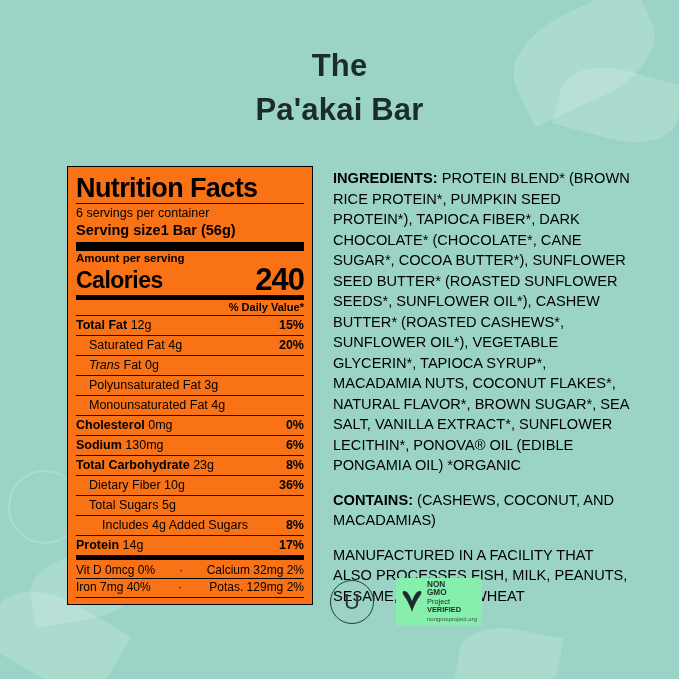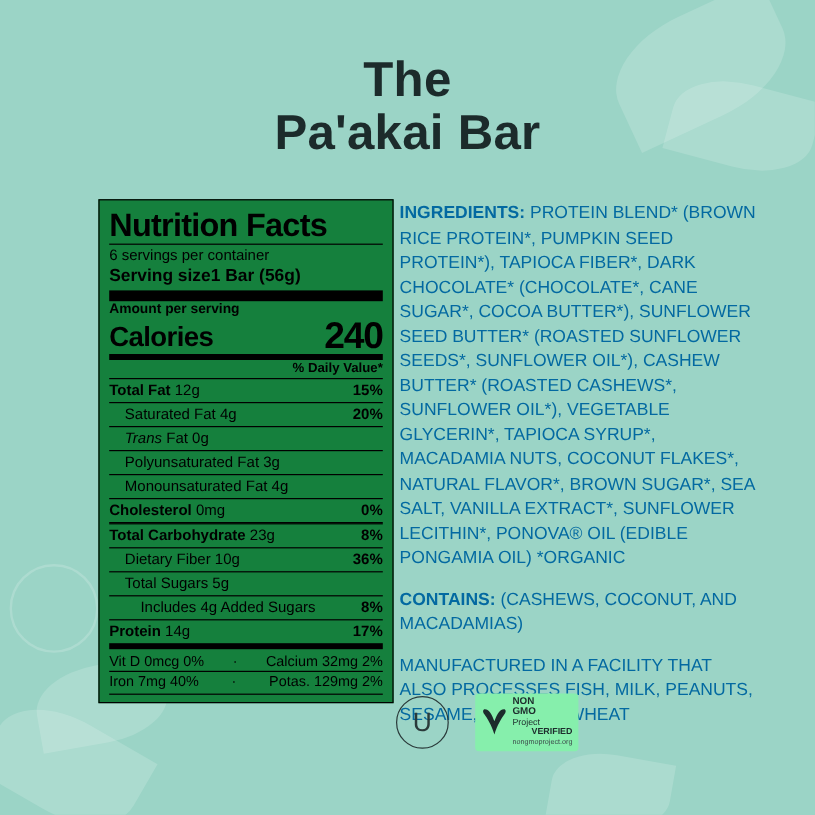--- a/index.html
+++ b/index.html
@@ -41,33 +41,33 @@
 
   .title-block {
     position: absolute;
     top: 44px;
     left: 0;
     width: 679px;
     text-align: center;
     color: #1c2b2b;
   }
   .title-line {
-    font-size: 41px;
+    font-size: 31px;
     font-weight: bold;
     line-height: 44px;
     letter-spacing: 0.2px;
   }
 
   
   .nf-panel {
     position: absolute;
-    left: 82px;
+    left: 67px;
     top: 166px;
     width: 246px;
-    background: #15803d;
+    background: #f97316;
     border: 1px solid #000;
     box-sizing: border-box;
     padding: 6px 8px 6px 8px;
     font-family: "Liberation Sans", sans-serif;
     color: #000;
   }
   .nf-title {
     font-size: 27px;
     font-weight: bold;
     letter-spacing: -0.6px;
@@ -141,21 +141,21 @@
     line-height: 10.5px;
     padding-top: 4px;
   }
 
   
   .info {
     position: absolute;
     left: 333px;
     top: 168px;
     width: 300px;
-    color: #0369a1;
+    color: #000000;
     font-size: 14.6px;
     line-height: 20.5px;
   }
   .info p { margin: 0 0 14px 0; }
   .info .hd { font-weight: bold; }
 
   
   .badges {
     position: absolute;
     left: 330px;
@@ -192,21 +192,21 @@
     height: 30px;
     flex: 0 0 auto;
   }
   .gmo-text {
     font-size: 7.4px;
     line-height: 8.4px;
     color: #1d2c2c;
     text-align: left;
   }
   .gmo-text .t1 { font-weight: bold; font-size: 8.2px; }
-  .gmo-text .t3 { font-weight: bold; text-align: right; }
+  .gmo-text .t3 { font-weight: bold; }
   .gmo-text .t4 { font-size: 6px; color: #3a4a4a; }
 </style>
 </head>
 <body>
 
 <div class="page">
 
   <div class="leaf l1"></div>
   <div class="leaf l2"></div>
   <div class="leaf l3"></div>
@@ -262,20 +262,24 @@
     <div class="nf-row ind1">
       <span class="lbl"><span>Monounsaturated Fat</span> <span>4g</span></span>
       <span class="val"></span>
     </div>
     <div class="rule-hair"></div>
     <div class="nf-row">
       <span class="lbl"><span class="b">Cholesterol</span> <span>0mg</span></span>
       <span class="val">0%</span>
     </div>
     <div class="rule-hair"></div>
+    <div class="nf-row">
+      <span class="lbl"><span class="b">Sodium</span> <span>130mg</span></span>
+      <span class="val">6%</span>
+    </div>
     <div class="rule-hair"></div>
     <div class="nf-row">
       <span class="lbl"><span class="b">Total Carbohydrate</span> <span>23g</span></span>
       <span class="val">8%</span>
     </div>
     <div class="rule-hair"></div>
     <div class="nf-row ind1">
       <span class="lbl"><span>Dietary Fiber</span> <span>10g</span></span>
       <span class="val">36%</span>
     </div>

